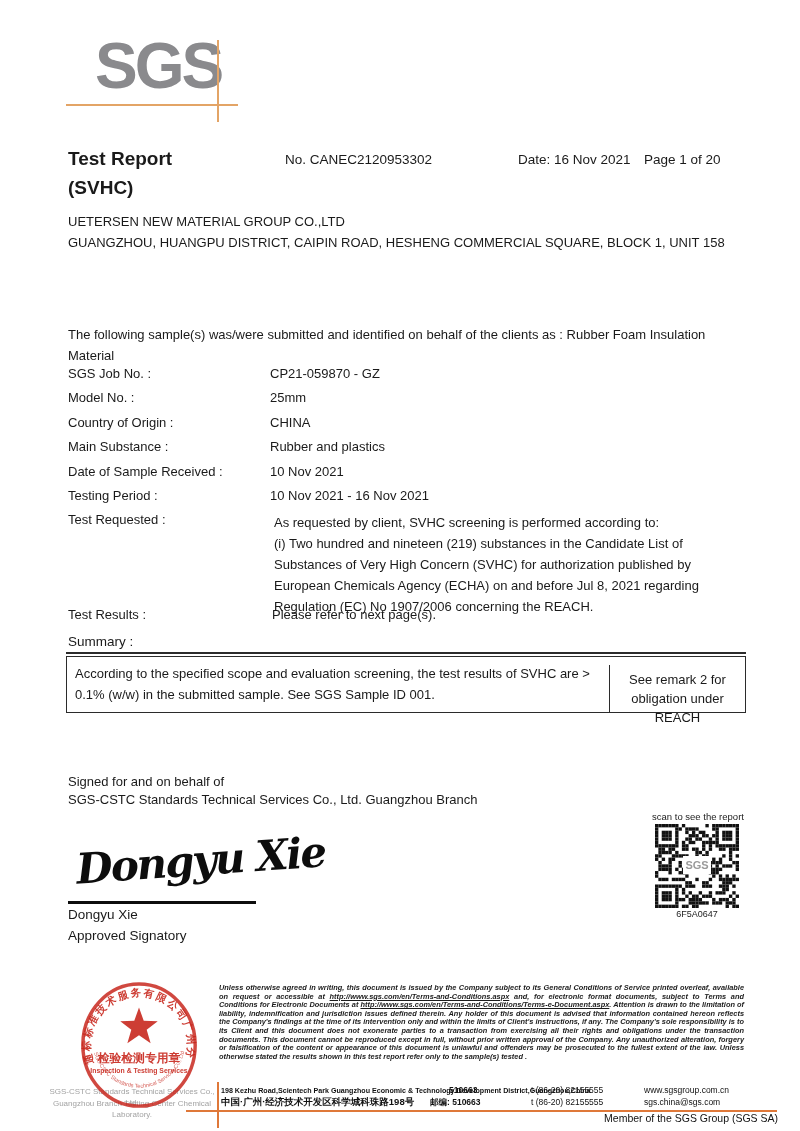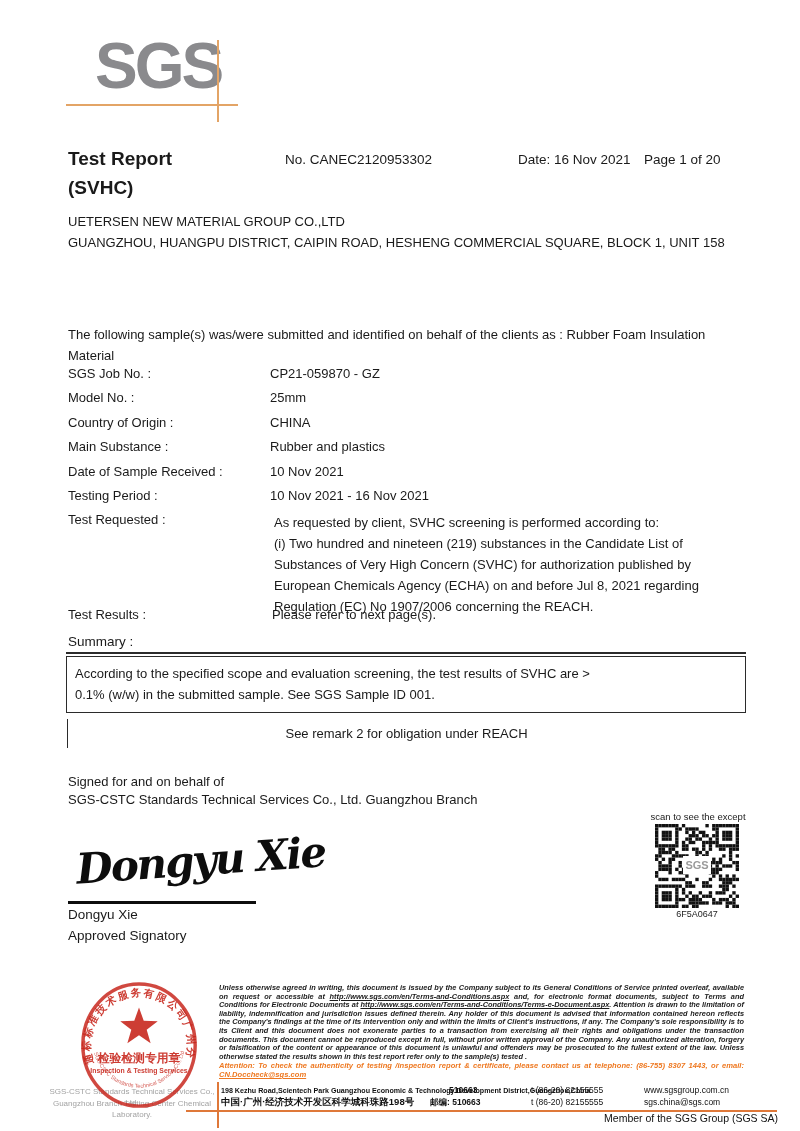--- a/index.html
+++ b/index.html
@@ -27,21 +27,21 @@
   .frow{position:absolute;left:68px;width:680px;font-size:13px;}
   .fvalue{position:absolute;left:202px;top:0;}
   .multiline{white-space:pre-line;}
   .tr-label{left:68px;top:512px;font-size:13px;}
   .tr-value{left:274px;top:512px;width:480px;font-size:13px;line-height:21px;}
   .res-label{left:68px;top:607px;font-size:13px;}
   .res-value{left:272px;top:607px;font-size:13px;}
   
   .summary-heading{left:68px;top:634px;font-size:13.5px;}
   .summary-rule{left:66px;top:652px;width:680px;height:2px;background:#2b2b2b;}
-  .summary-box{left:66px;top:656px;width:680px;height:57px;border:1.5px solid #2b2b2b;box-sizing:border-box;display:flex;flex-direction:column;}
+  .summary-box{left:66px;top:656px;width:680px;height:57px;border:1.5px solid #2b2b2b;box-sizing:border-box;display:flex;}
   .summary-left{width:542px;padding:6px 8px;font-size:13px;line-height:21px;box-sizing:border-box;}
   .summary-right{flex:1;border-left:1.5px solid #2b2b2b;text-align:center;padding:5px 8px;font-size:13px;line-height:19px;box-sizing:border-box;margin-top:8px;}
   
   .signed-for{left:68px;top:774px;font-size:13px;}
   .sig-company{left:68px;top:792px;font-size:13px;}
   .sig-script{left:76px;top:836px;font-size:42px;font-family:"DejaVu Serif",serif;font-style:italic;font-weight:bold;letter-spacing:-2px;color:#0d0d0d;transform:rotate(-4deg);}
   .sig-line{left:68px;top:901px;width:188px;height:2.5px;background:#0d0d0d;}
   .sig-name{left:68px;top:907px;font-size:13.5px;}
   .sig-title{left:68px;top:928px;font-size:13.5px;}
   
@@ -132,21 +132,21 @@
   <div class="summary-right">See remark 2 for obligation under REACH</div>
 </div>
 
 <div class="abs signed-for">Signed for and on behalf of</div>
 <div class="abs sig-company">SGS-CSTC Standards Technical Services Co., Ltd. Guangzhou Branch</div>
 <div class="abs sig-script">Dongyu Xie</div>
 <div class="abs sig-line"></div>
 <div class="abs sig-name">Dongyu Xie</div>
 <div class="abs sig-title">Approved Signatory</div>
 
-<div class="abs qr-caption">scan to see the except</div>
+<div class="abs qr-caption">scan to see the report</div>
 <div class="abs qr-box">
   <svg viewBox="0 0 25 25" id="qr-modules">
       <rect x="0" y="0" width="1" height="1"></rect>
       <rect x="1" y="0" width="1" height="1"></rect>
       <rect x="2" y="0" width="1" height="1"></rect>
       <rect x="3" y="0" width="1" height="1"></rect>
       <rect x="4" y="0" width="1" height="1"></rect>
       <rect x="5" y="0" width="1" height="1"></rect>
       <rect x="6" y="0" width="1" height="1"></rect>
       <rect x="8" y="0" width="1" height="1"></rect>
@@ -465,21 +465,20 @@
   </text>
   <text font-size="5.6" fill="#c8281e" opacity="0.75">
     <textPath href="#arcBottom" startOffset="2">SGS-CSTC Standards Technical Services Co., Ltd. Guangzhou Branch</textPath>
   </text>
   <text x="70" y="85" text-anchor="middle" font-size="12" font-weight="bold" fill="#c8281e" opacity="0.9">检验检测专用章</text>
   <text x="70" y="96" text-anchor="middle" font-size="7" font-weight="bold" fill="#c8281e" opacity="0.9">Inspection &amp; Testing Services</text>
 </svg>
 
 <div class="abs footer-text">
   <div class="disclaimer"><span>Unless otherwise agreed in writing, this document is issued by the Company subject to its General Conditions of Service printed overleaf, available on request or accessible at </span><span class="url">http://www.sgs.com/en/Terms-and-Conditions.aspx</span><span> and, for electronic format documents, subject to Terms and Conditions for Electronic Documents at </span><span class="url">http://www.sgs.com/en/Terms-and-Conditions/Terms-e-Document.aspx</span><span>. Attention is drawn to the limitation of liability, indemnification and jurisdiction issues defined therein. Any holder of this document is advised that information contained hereon reflects the Company's findings at the time of its intervention only and within the limits of Client's instructions, if any. The Company's sole responsibility is to its Client and this document does not exonerate parties to a transaction from exercising all their rights and obligations under the transaction documents. This document cannot be reproduced except in full, without prior written approval of the Company. Any unauthorized alteration, forgery or falsification of the content or appearance of this document is unlawful and offenders may be prosecuted to the fullest extent of the law. Unless otherwise stated the results shown in this test report refer only to the sample(s) tested .</span></div>
-  <div class="attention"><span>Attention: To check the authenticity of testing /inspection report &amp; certificate, please contact us at telephone: (86-755) 8307 1443, or email: </span><span class="email">CN.Doccheck@sgs.com</span></div>
 </div>
 <div class="abs addr-en">198 Kezhu Road,Scientech Park Guangzhou Economic &amp; Technology Development District,Guangzhou,China</div>
 <div class="abs postcode-en">510663</div>
 <div class="abs phone1">t (86-20) 82155555</div>
 <div class="abs web">www.sgsgroup.com.cn</div>
 <div class="abs addr-cn">中国·广州·经济技术开发区科学城科珠路198号</div>
 <div class="abs postcode-cn">邮编: 510663</div>
 <div class="abs phone2">t (86-20) 82155555</div>
 <div class="abs email2">sgs.china@sgs.com</div>
 <div class="abs rule-h"></div>

